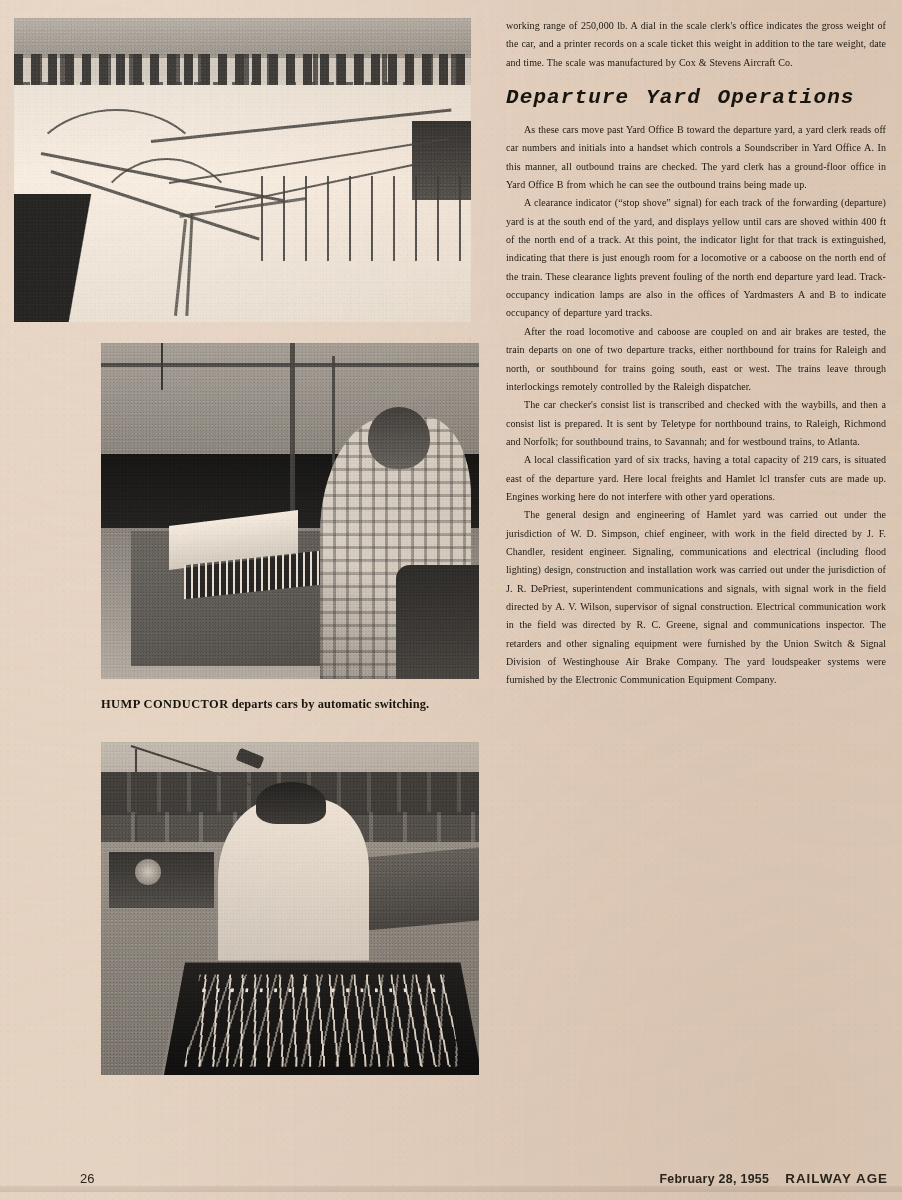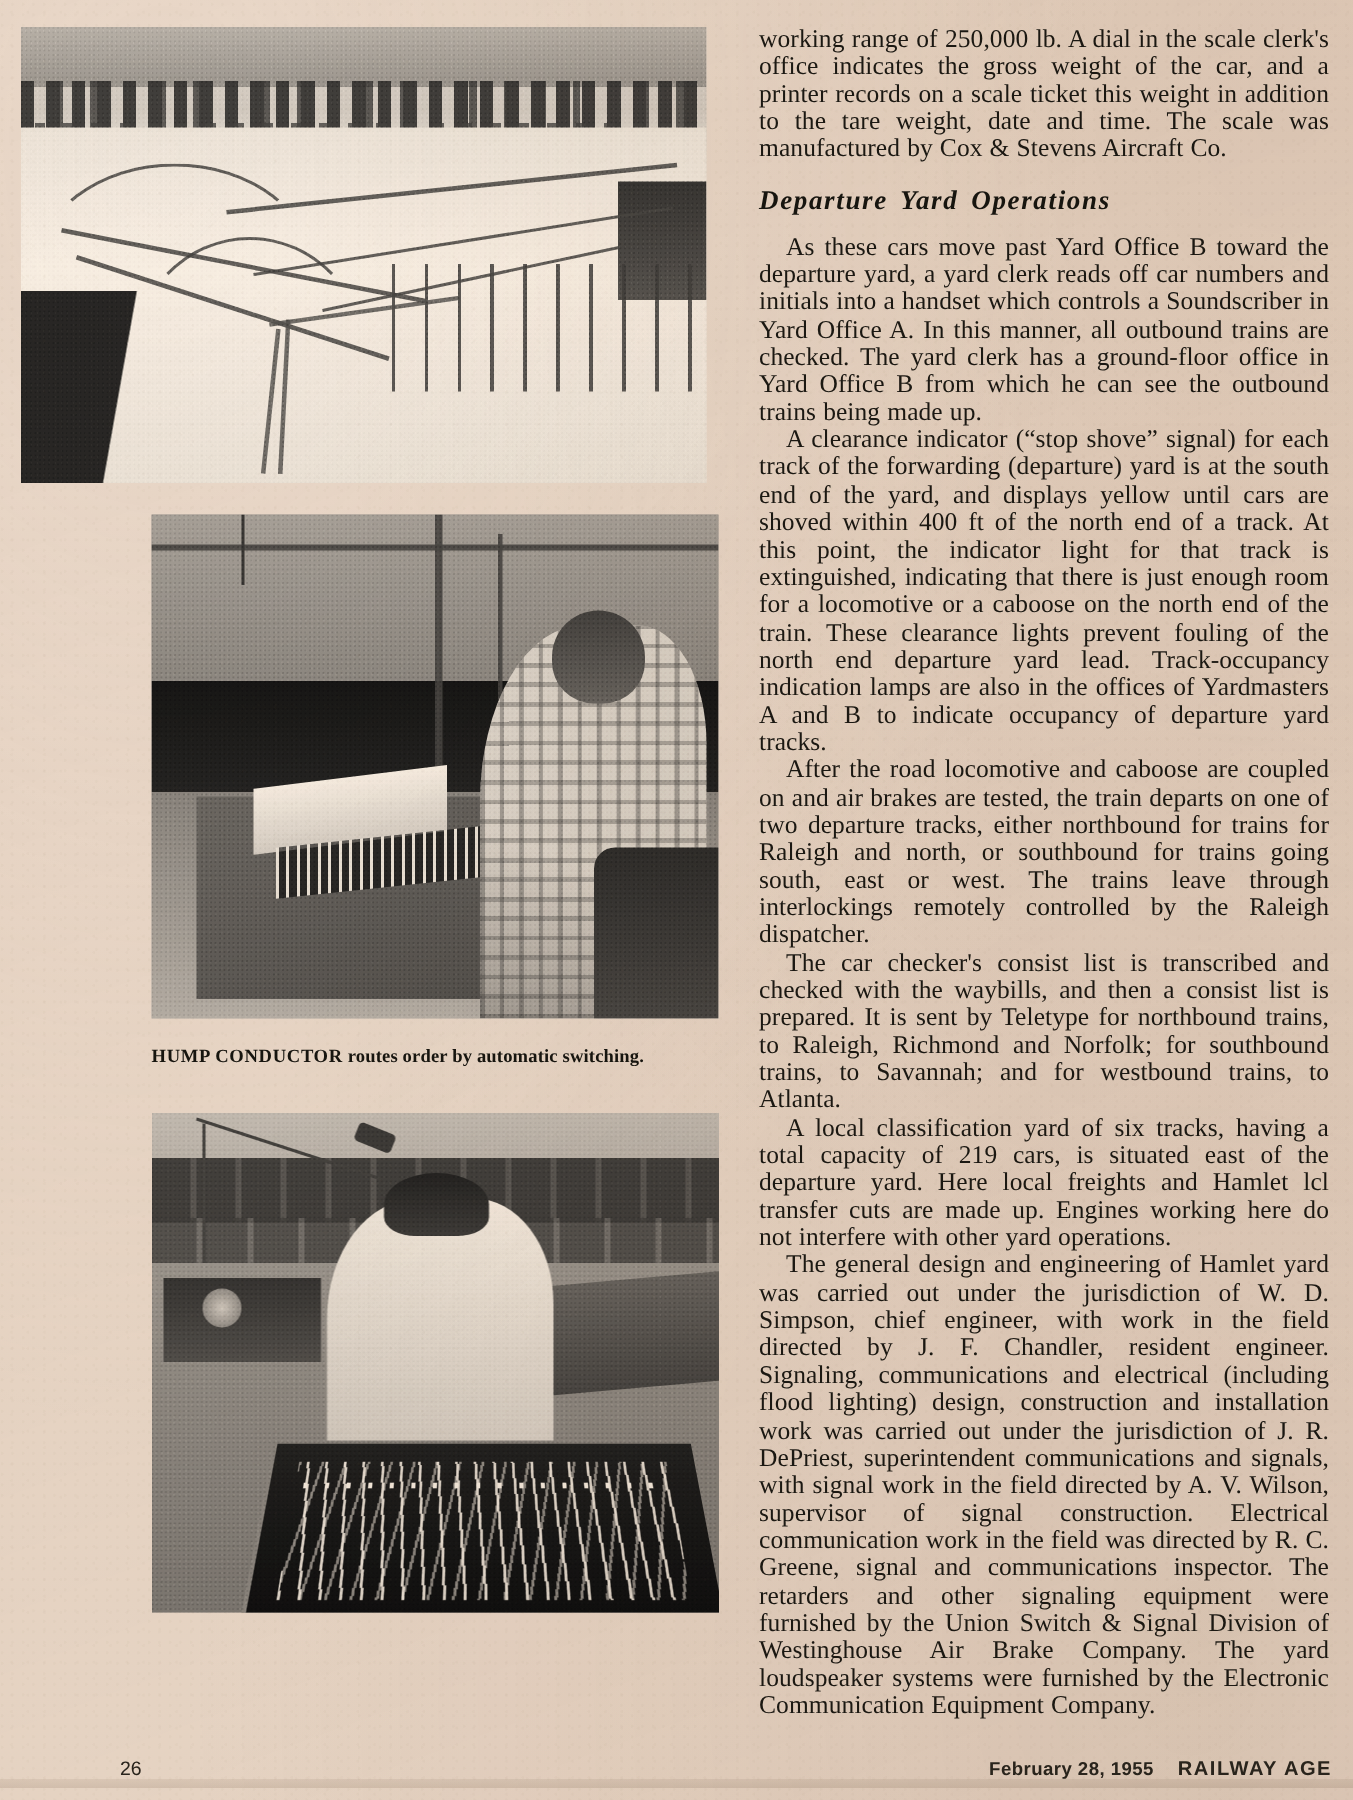--- a/index.html
+++ b/index.html
@@ -275,34 +275,34 @@
 
   
   #text-column {
     position: absolute;
     left: 506px; top: 17px; width: 380px;
     z-index: 5;
     color: #1b1812;
   }
   #text-column p {
     margin: 0;
-    font-size: 17px;
+    font-size: 10px;
     line-height: 18.35px;
     text-align: justify;
     text-indent: 18px;
     letter-spacing: .05px;
     word-spacing: .4px;
   }
   #text-column p.noindent { text-indent: 0; }
   h2.section-heading {
     margin: 14px 0 12px 0;
-    font-family: Liberation Serif, serif;
+    font-family: Liberation Mono, monospace;
     font-style: italic;
     font-weight: bold;
-    font-size: 18px;
+    font-size: 21px;
     letter-spacing: 1.1px;
     word-spacing: 3px;
     color: #17150f;
   }
 
   
   .footer {
     position: absolute;
     bottom: 14px;
     z-index: 5;
@@ -377,21 +377,21 @@
     <div class="levers"></div>
     <div class="man">
       <div class="plaid"></div>
     </div>
     <div class="head"></div>
     <div class="chair"></div>
     <div class="grain"></div>
   </div>
 
   <div class="caption" id="caption-hump">
-    <span class="lead">HUMP CONDUCTOR</span><span> routes order by automatic switching.</span>
+    <span class="lead">HUMP CONDUCTOR</span><span> departs cars by automatic switching.</span>
   </div>
 
   <div class="photo" id="photo-retarder">
     <div class="window"></div>
     <div class="outcars"></div>
     <div class="outcars2"></div>
     <div class="room"></div>
     <div class="micarm2"></div>
     <div class="micarm"></div>
     <div class="mic2"></div>

